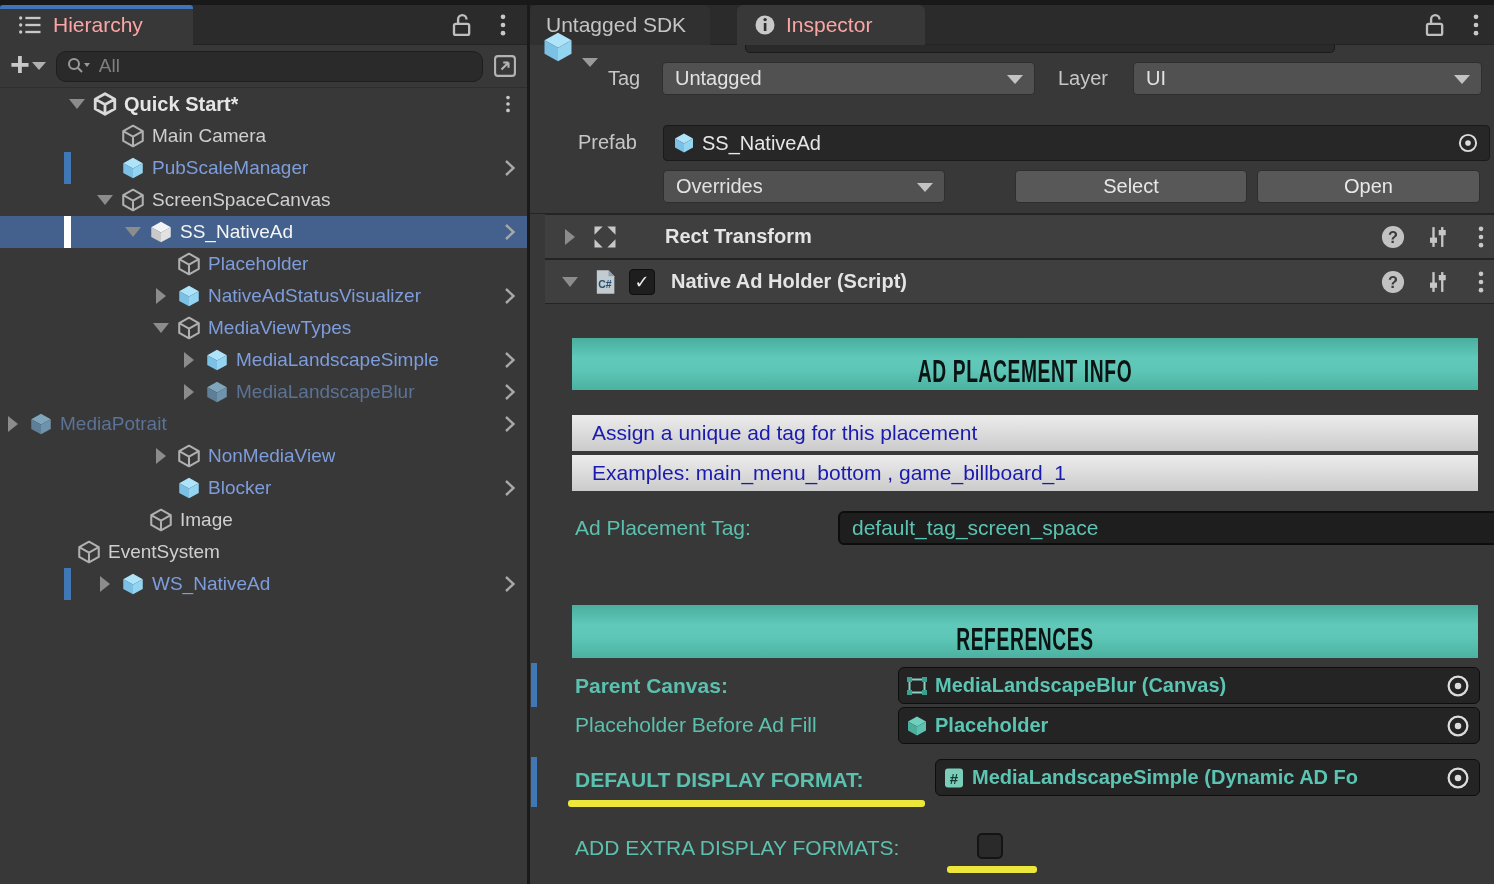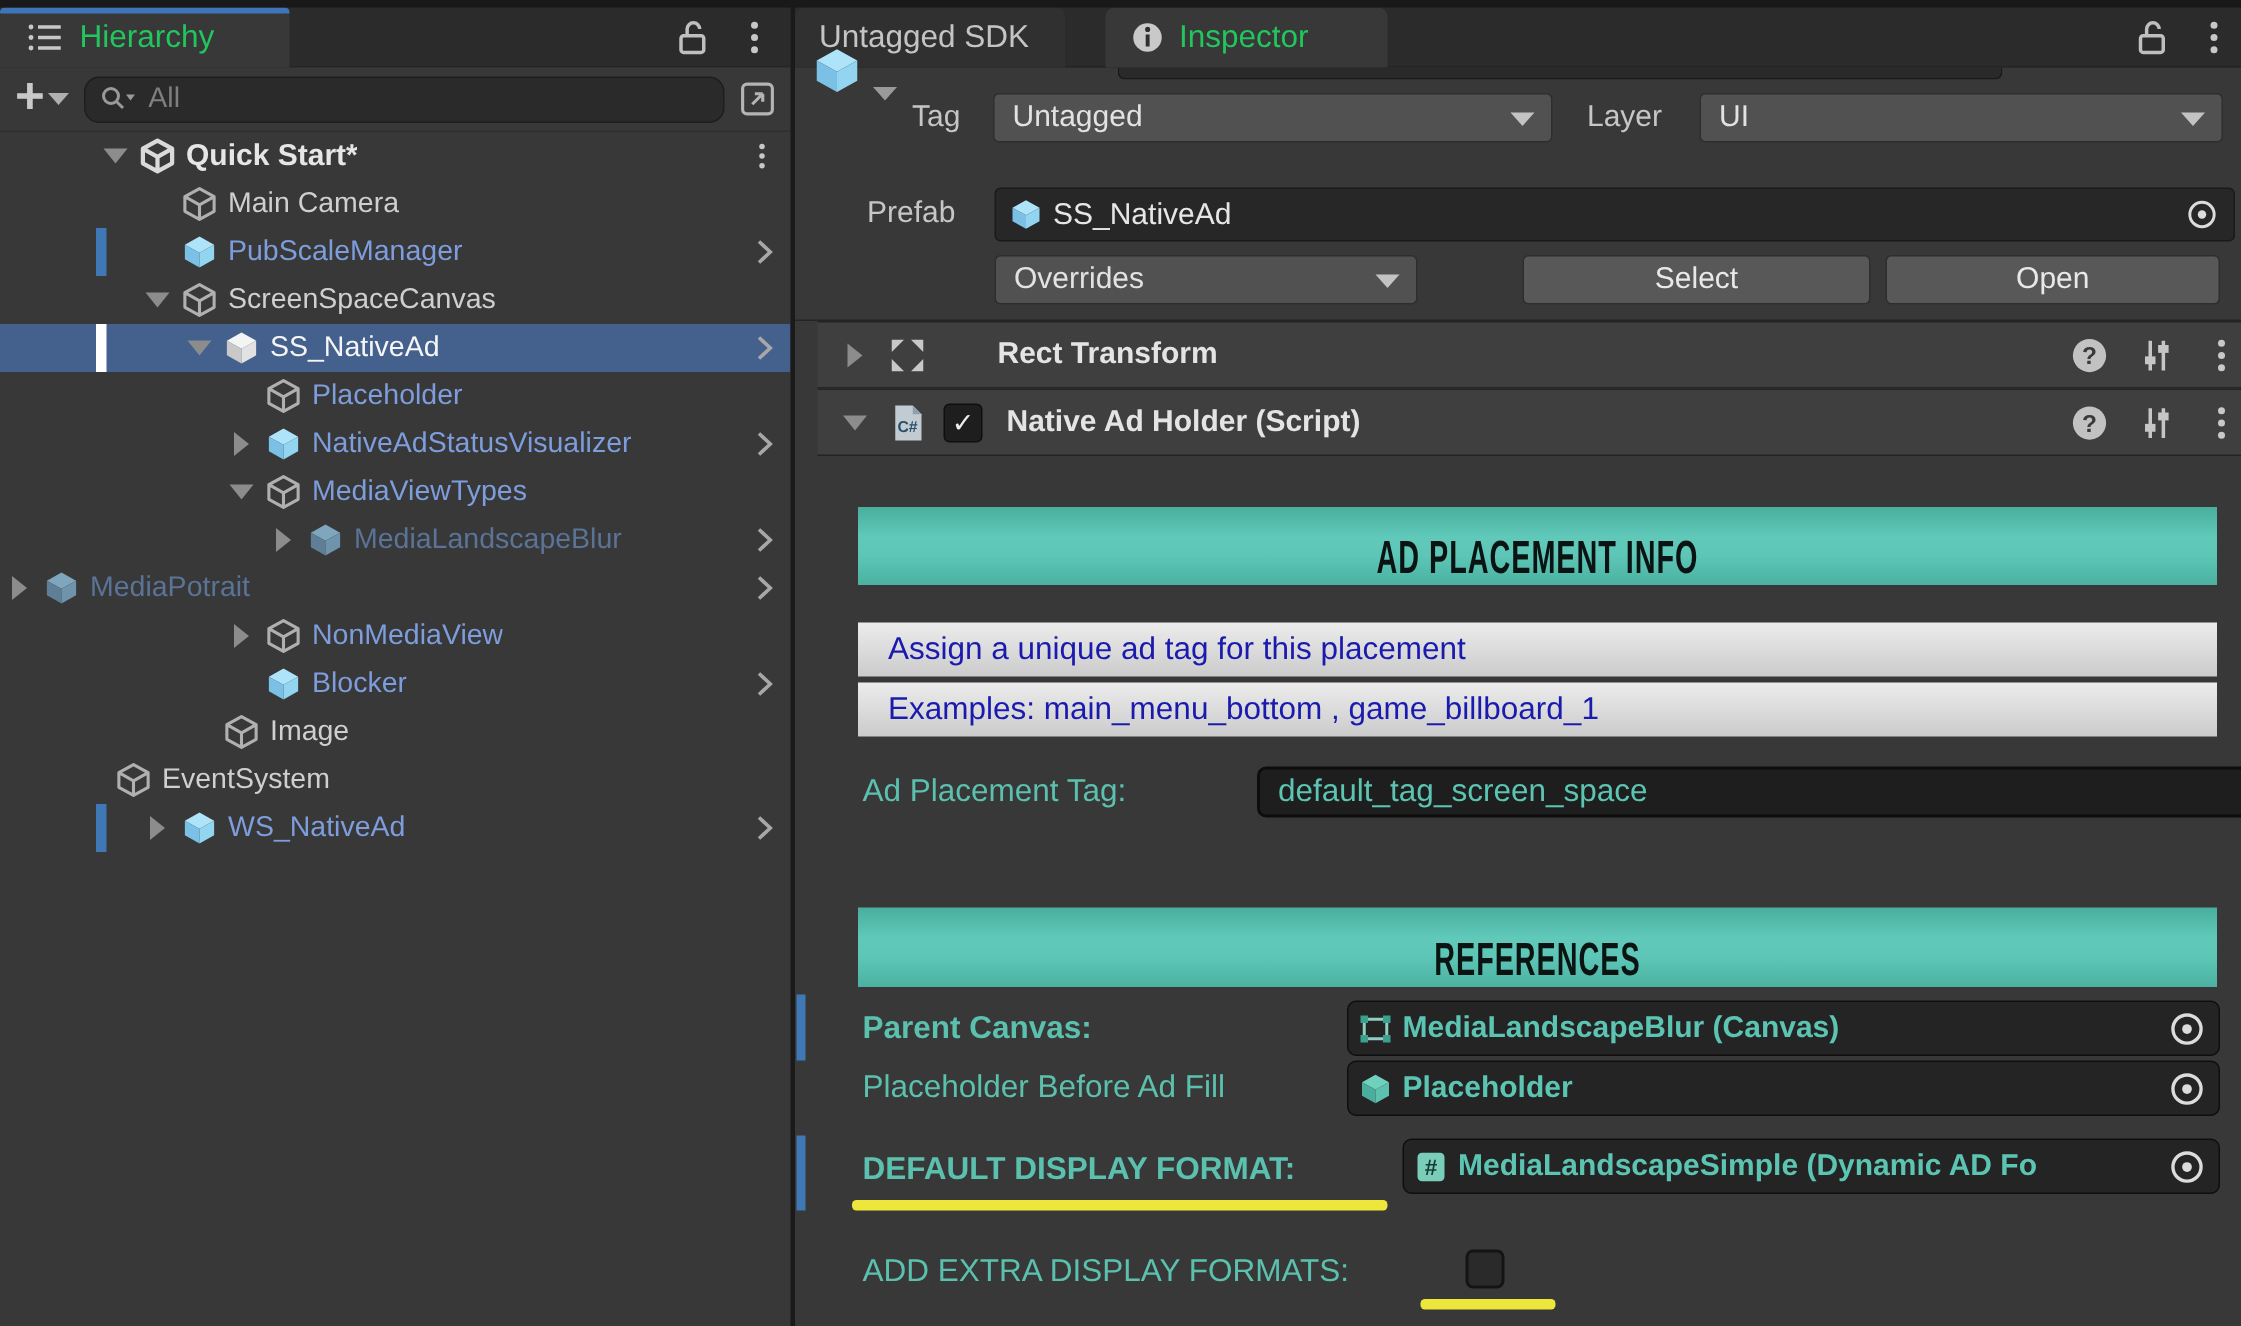--- a/index.html
+++ b/index.html
@@ -4,21 +4,21 @@
 <style>
   html,body{margin:0;padding:0;background:#222;}
   #app{position:relative;width:1494px;height:884px;background:#383838;overflow:hidden;
        font-family:"Liberation Sans", sans-serif; color:#CECECE; -webkit-font-smoothing:antialiased;}
   .topstrip{position:absolute;left:0;top:0;width:100%;height:5px;background:#191919;z-index:5;}
 
   
   #hier{position:absolute;left:0;top:0;width:527px;height:884px;background:#383838;}
   .tabbar{position:absolute;left:0;top:0;width:100%;height:45px;background:#2B2B2B;border-bottom:1px solid #242424;box-sizing:border-box;}
   .tab{position:absolute;top:5px;height:40px;display:flex;align-items:center;gap:9px;padding:0 16px;box-sizing:border-box;
-       font-size:21px;color:#22c55e;border-radius:6px 6px 0 0;}
+       font-size:21px;color:#fca5a5;border-radius:6px 6px 0 0;}
   .tab.active{background:#383838;}
   .tab.focused::before{content:'';position:absolute;left:0;top:0;width:100%;height:4px;background:#3E75B8;border-radius:3px 3px 0 0;}
   .tab.inactive{background:#303030;color:#C4C4C4;}
   .winbtns{position:absolute;top:5px;height:40px;display:flex;align-items:center;gap:14px;}
   .ibtn{width:28px;height:28px;display:flex;align-items:center;justify-content:center;}
 
   .searchrow{position:absolute;left:0;top:45px;width:100%;height:43px;display:flex;align-items:center;background:#383838;border-bottom:1px solid #2E2E2E;box-sizing:border-box;}
   .plus{font-size:34px;color:#C9C9C9;font-weight:bold;line-height:1;margin:-4px 2px 0 10px;}
   .caret-dn{width:0;height:0;border-left:7px solid transparent;border-right:7px solid transparent;border-top:8px solid #B0B0B0;margin-right:10px;}
   .searchbox{flex:1;height:29px;background:#2A2A2A;border:1px solid #1E1E1E;border-radius:10px;display:flex;align-items:center;padding:0 8px;gap:6px;}
@@ -252,20 +252,35 @@
         </div>
         <div class="trow" style="padding-left: 148px;">
           <span class="tarrow down"></span>
           <span class="ticon">
             <svg viewBox="0 0 24 24">
               <path d="M12 2.5 L21 7.5 V16.5 L12 21.5 L3 16.5 V7.5 Z M3 7.5 L12 12.5 L21 7.5 M12 12.5 V21.5" fill="none" stroke="#B0B0B0" stroke-width="1.9" stroke-linejoin="round"></path>
             </svg>
           </span>
           <span class="tlabel prefab">MediaViewTypes</span>
           <span class="tspace"></span>
+        </div>
+        <div class="trow" style="padding-left: 176px;">
+          <span class="tarrow right"></span>
+          <span class="ticon">
+            <svg viewBox="0 0 24 24">
+              <polygon points="12,2.5 21,7.5 12,12.5 3,7.5" fill="#AEE4F9"></polygon>
+              <polygon points="3,7.5 12,12.5 12,21.5 3,16.5" fill="#7BC1E5"></polygon>
+              <polygon points="21,7.5 12,12.5 12,21.5 21,16.5" fill="#93D4F1"></polygon>
+            </svg>
+          </span>
+          <span class="tlabel prefab" style="max-width: 262px;">MediaLandscapeSimple</span>
+          <span class="tspace"></span>
+          <span class="tchev"><svg viewBox="0 0 24 24">
+              <polyline points="9,5 16.5,12 9,19" fill="none" stroke="#A8A8A8" stroke-width="2.4"></polyline>
+            </svg></span>
         </div>
         <div class="trow" style="padding-left: 176px;">
           <span class="tarrow right"></span>
           <span class="ticon">
             <svg viewBox="0 0 24 24">
               <polygon points="12,2.5 21,7.5 12,12.5 3,7.5" fill="#7FA6BC"></polygon>
               <polygon points="3,7.5 12,12.5 12,21.5 3,16.5" fill="#5E7F97"></polygon>
               <polygon points="21,7.5 12,12.5 12,21.5 21,16.5" fill="#6F93AB"></polygon>
             </svg>
           </span>

